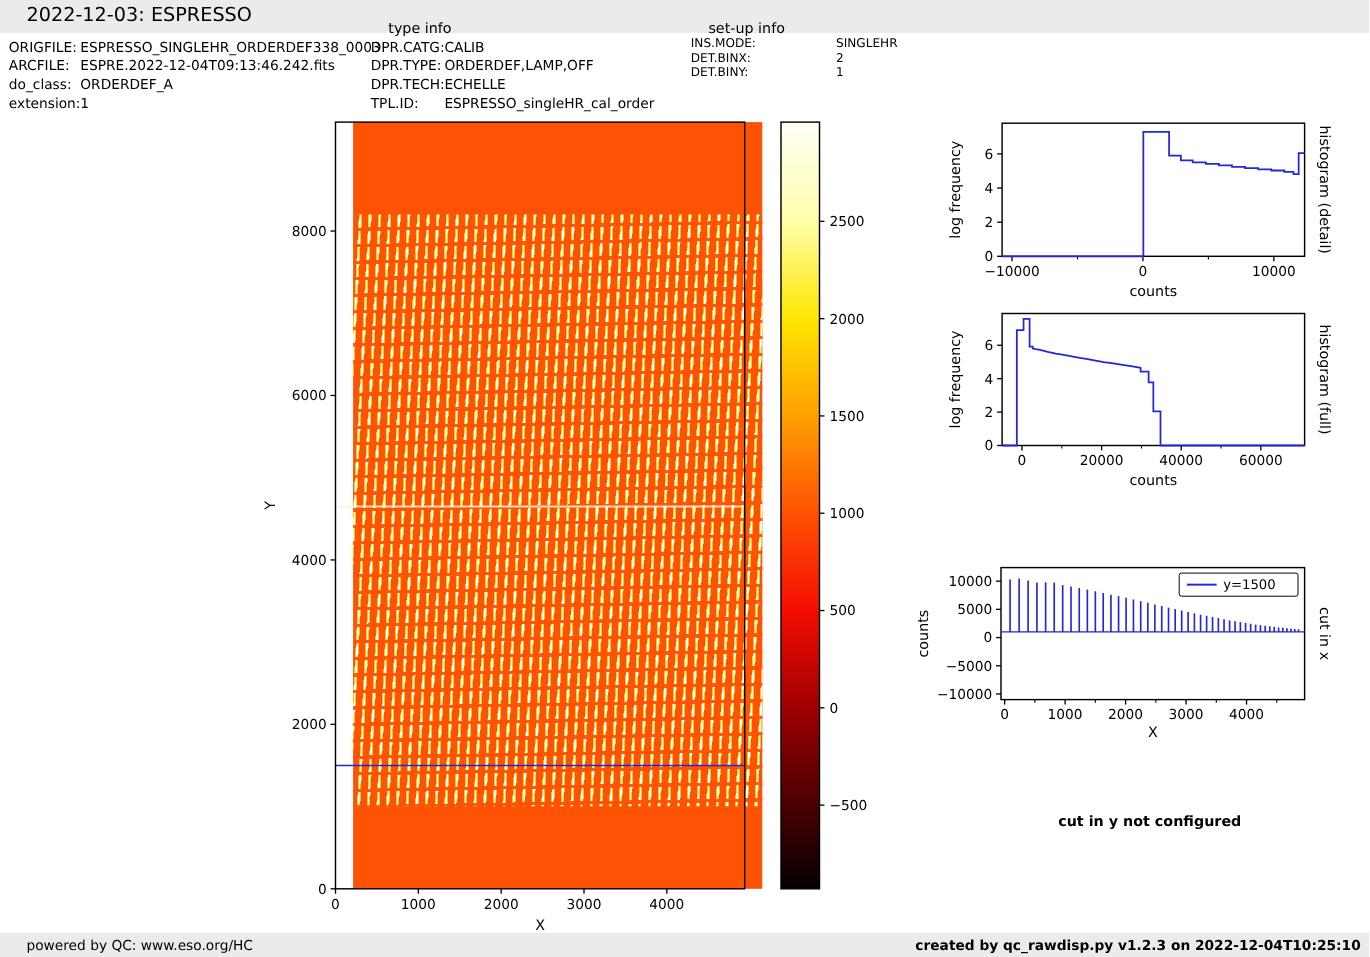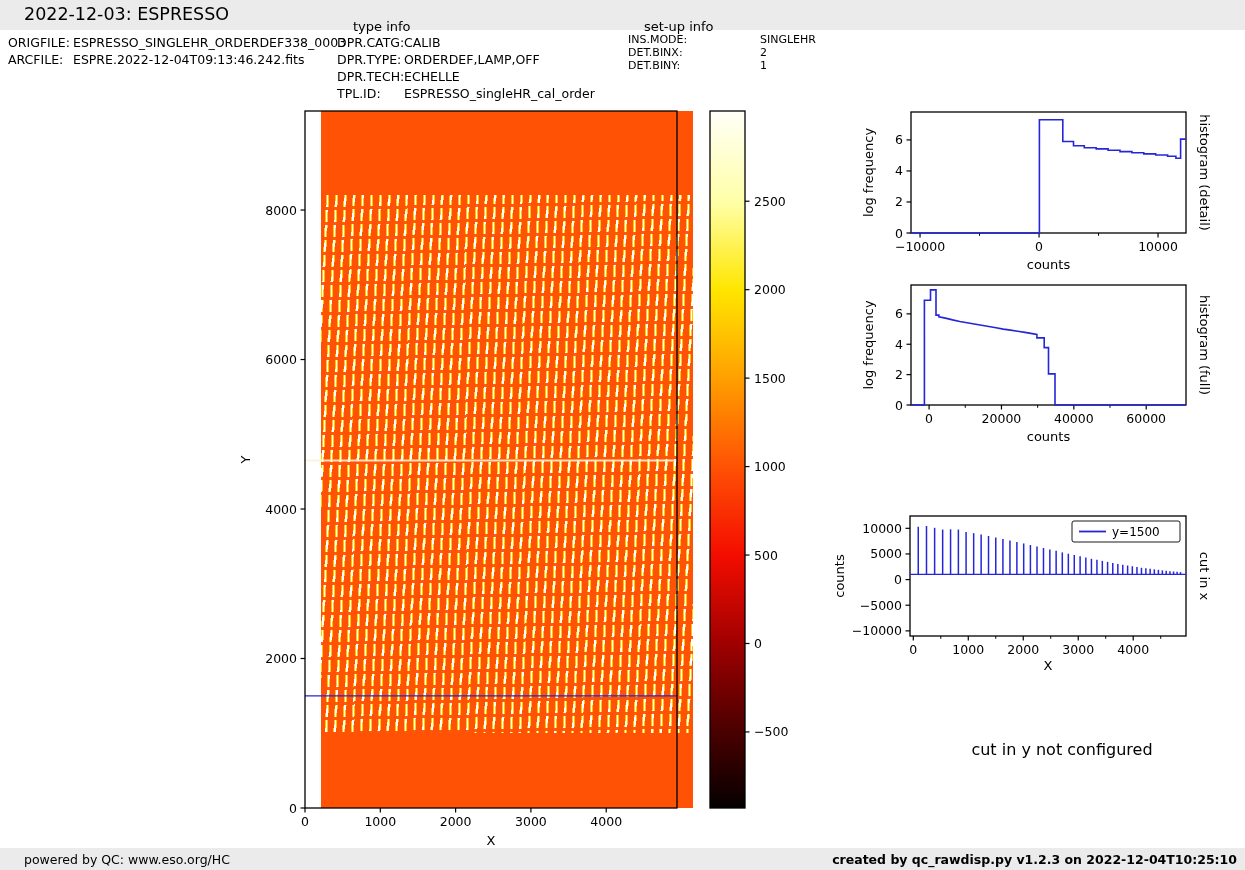--- a/index.html
+++ b/index.html
@@ -38,36 +38,38 @@
         rgba(255,82,4,0) 0px, rgba(255,82,4,0) 12px,
         rgba(255,82,4,0.95) 12px, rgba(255,82,4,0.95) 15px),
       repeating-linear-gradient(93deg,
         rgba(255,82,4,0) 0px, rgba(255,82,4,0) 5.2px,
         #ffc800 5.2px, #ffc800 6px,
         #ffffff 6px, #ffffff 7.4px,
         #ffc800 7.4px, #ffc800 8.2px,
         rgba(255,82,4,0) 8.2px, rgba(255,82,4,0) 8.8px);
   }
   #plot-layer{position:absolute;left:0;top:0;z-index:2;pointer-events:none;}
-  #cut-y-note{left:946px;top:740px;width:200px;text-align:center;font-size:16px;}
+  #cut-y-note{left:946px;top:740px;width:200px;text-align:left;font-size:13px;font-weight:bold;}
   .footer-text{top:852px;font-size:12.5px;white-space:nowrap;}
   #footer-left{left:8px;}
   #footer-right{right:8px;font-weight:bold;}
 </style>
 </head>
 <body>
 
 <div class="bar" id="header-bar"></div>
 <div class="abs" id="page-title">2022-12-03: ESPRESSO</div>
 <div class="abs section-label" id="type-info-label">type info</div>
 <div class="abs section-label" id="setup-info-label">set-up info</div>
 
 <div class="info-block" id="file-info">
   <div class="irow"><span class="ilabel">ORIGFILE:</span><span class="ival">ESPRESSO_SINGLEHR_ORDERDEF338_0003</span></div>
   <div class="irow"><span class="ilabel">ARCFILE:</span><span class="ival">ESPRE.2022-12-04T09:13:46.242.fits</span></div>
+  <div class="irow"><span class="ilabel">do_class:</span><span class="ival">ORDERDEF_A</span></div>
+  <div class="irow"><span class="ilabel">extension:</span><span class="ival">1</span></div>
 </div>
 
 <div class="info-block" id="type-info">
   <div class="irow"><span class="ilabel">DPR.CATG:</span><span class="ival">CALIB</span></div>
   <div class="irow"><span class="ilabel">DPR.TYPE:</span><span class="ival">ORDERDEF,LAMP,OFF</span></div>
   <div class="irow"><span class="ilabel">DPR.TECH:</span><span class="ival">ECHELLE</span></div>
   <div class="irow"><span class="ilabel">TPL.ID:</span><span class="ival">ESPRESSO_singleHR_cal_order</span></div>
 </div>
 
 <div class="info-block" id="setup-info">

